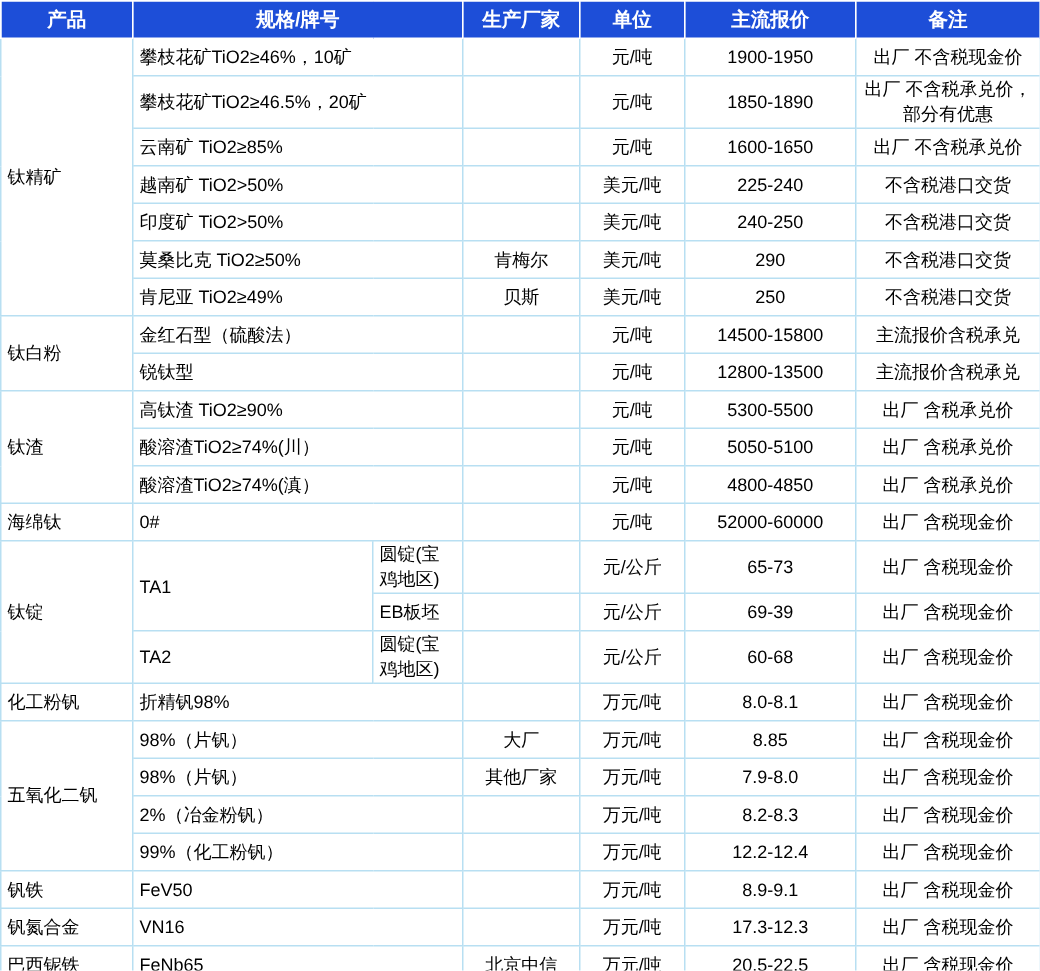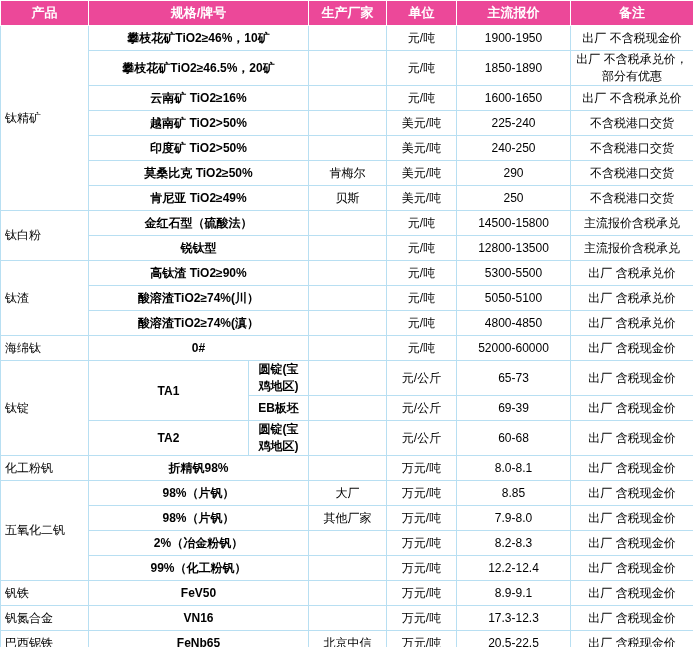--- a/index.html
+++ b/index.html
@@ -14,39 +14,39 @@
     font-size: 12px;
     color: #000000;
     overflow: hidden;
   }
   table.price-table {
     border-collapse: collapse;
     width: 693px;
     table-layout: fixed;
   }
   table.price-table th {
-    background: #ec4899;
+    background: #1d4ed8;
     color: #ffffff;
     font-weight: bold;
     font-size: 13px;
     text-align: center;
     height: 24px;
     border: 1px solid #ffffff;
     padding: 0;
   }
   table.price-table td {
     border: 1px solid #b8dff2;
     height: 24px;
     padding: 0 4px;
     font-size: 12px;
     vertical-align: middle;
     background: #ffffff;
   }
   td.c { text-align: center; }
-  td.l { text-align: center; font-weight: bold; }
+  td.l { text-align: left; }
   td.cat {
     font-weight: normal;
   }
   col.col-product { width: 88px; }
   col.col-spec { width: 160px; }
   col.col-sub { width: 60px; }
   col.col-factory { width: 78px; }
   col.col-unit { width: 70px; }
   col.col-price { width: 114px; }
   col.col-remark { width: 123px; }
@@ -84,21 +84,21 @@
         <td class="c">出厂 不含税现金价</td>
       </tr>
       <tr>
         <td class="l" colspan="2">攀枝花矿TiO2≥46.5%，20矿</td>
         <td class="c"></td>
         <td class="c">元/吨</td>
         <td class="c">1850-1890</td>
         <td class="c">出厂 不含税承兑价，部分有优惠</td>
       </tr>
       <tr>
-        <td class="l" colspan="2">云南矿 TiO2≥16%</td>
+        <td class="l" colspan="2">云南矿 TiO2≥85%</td>
         <td class="c"></td>
         <td class="c">元/吨</td>
         <td class="c">1600-1650</td>
         <td class="c">出厂 不含税承兑价</td>
       </tr>
       <tr>
         <td class="l" colspan="2">越南矿 TiO2&gt;50%</td>
         <td class="c"></td>
         <td class="c">美元/吨</td>
         <td class="c">225-240</td>

